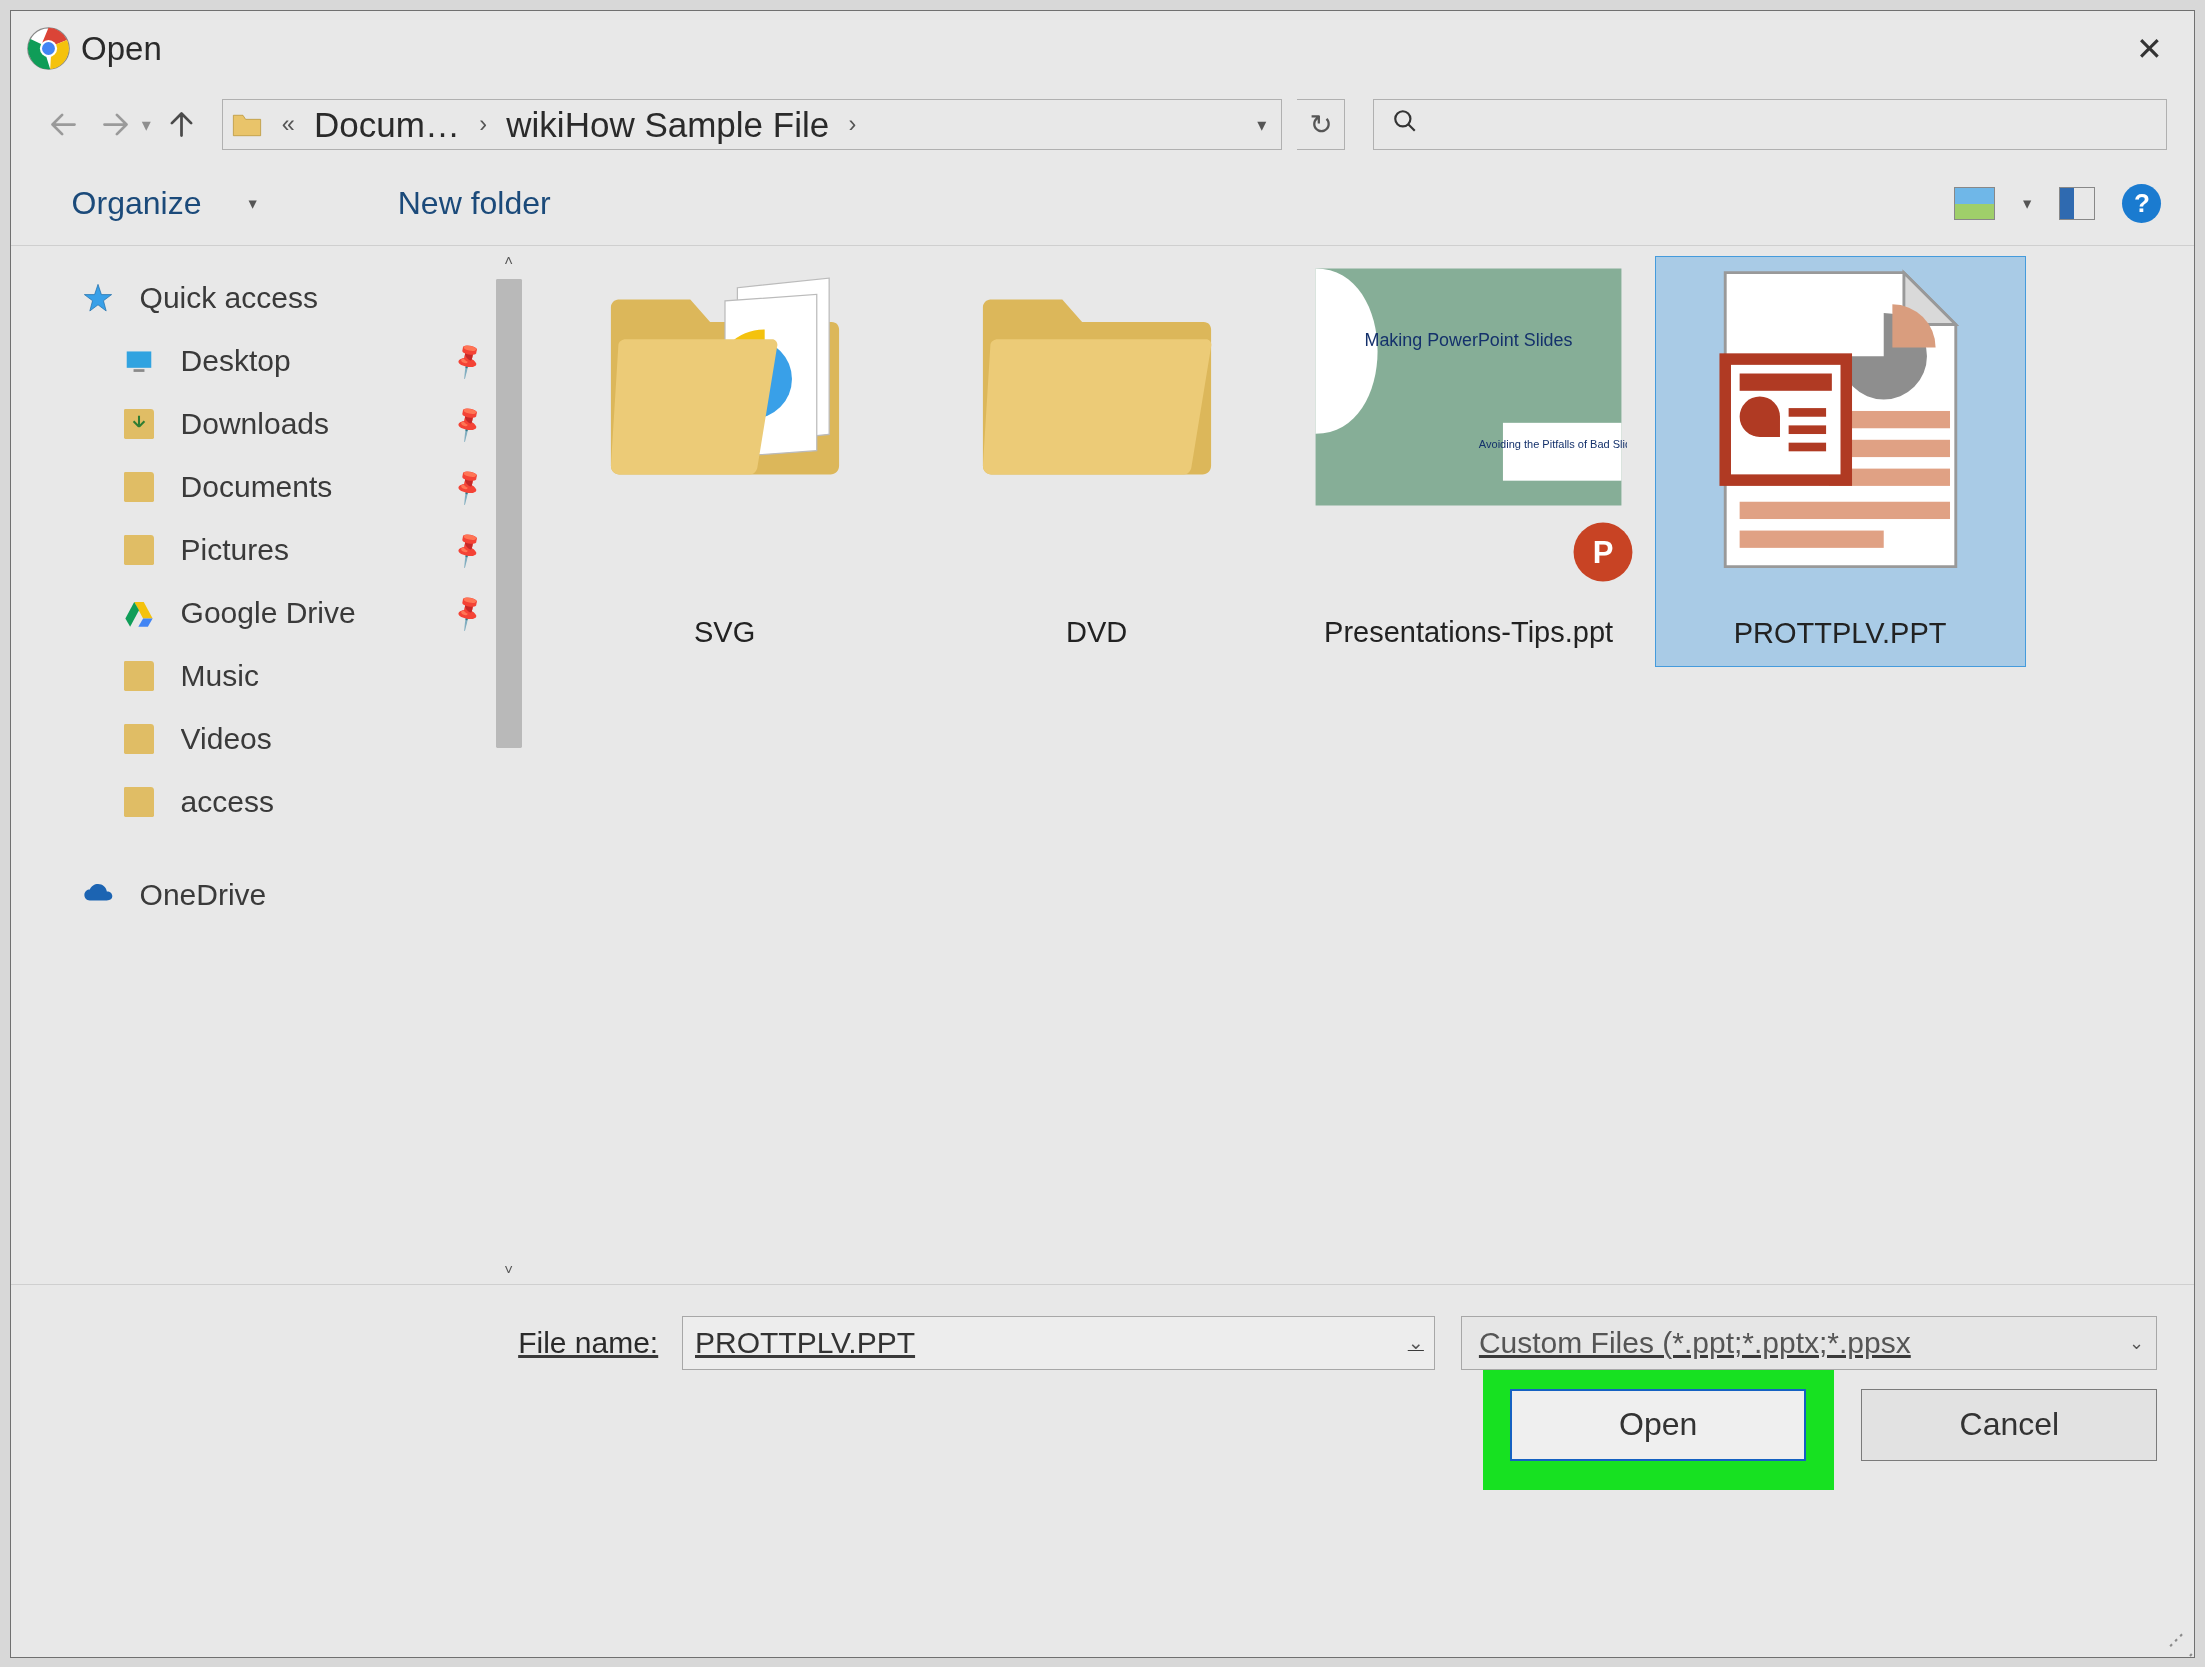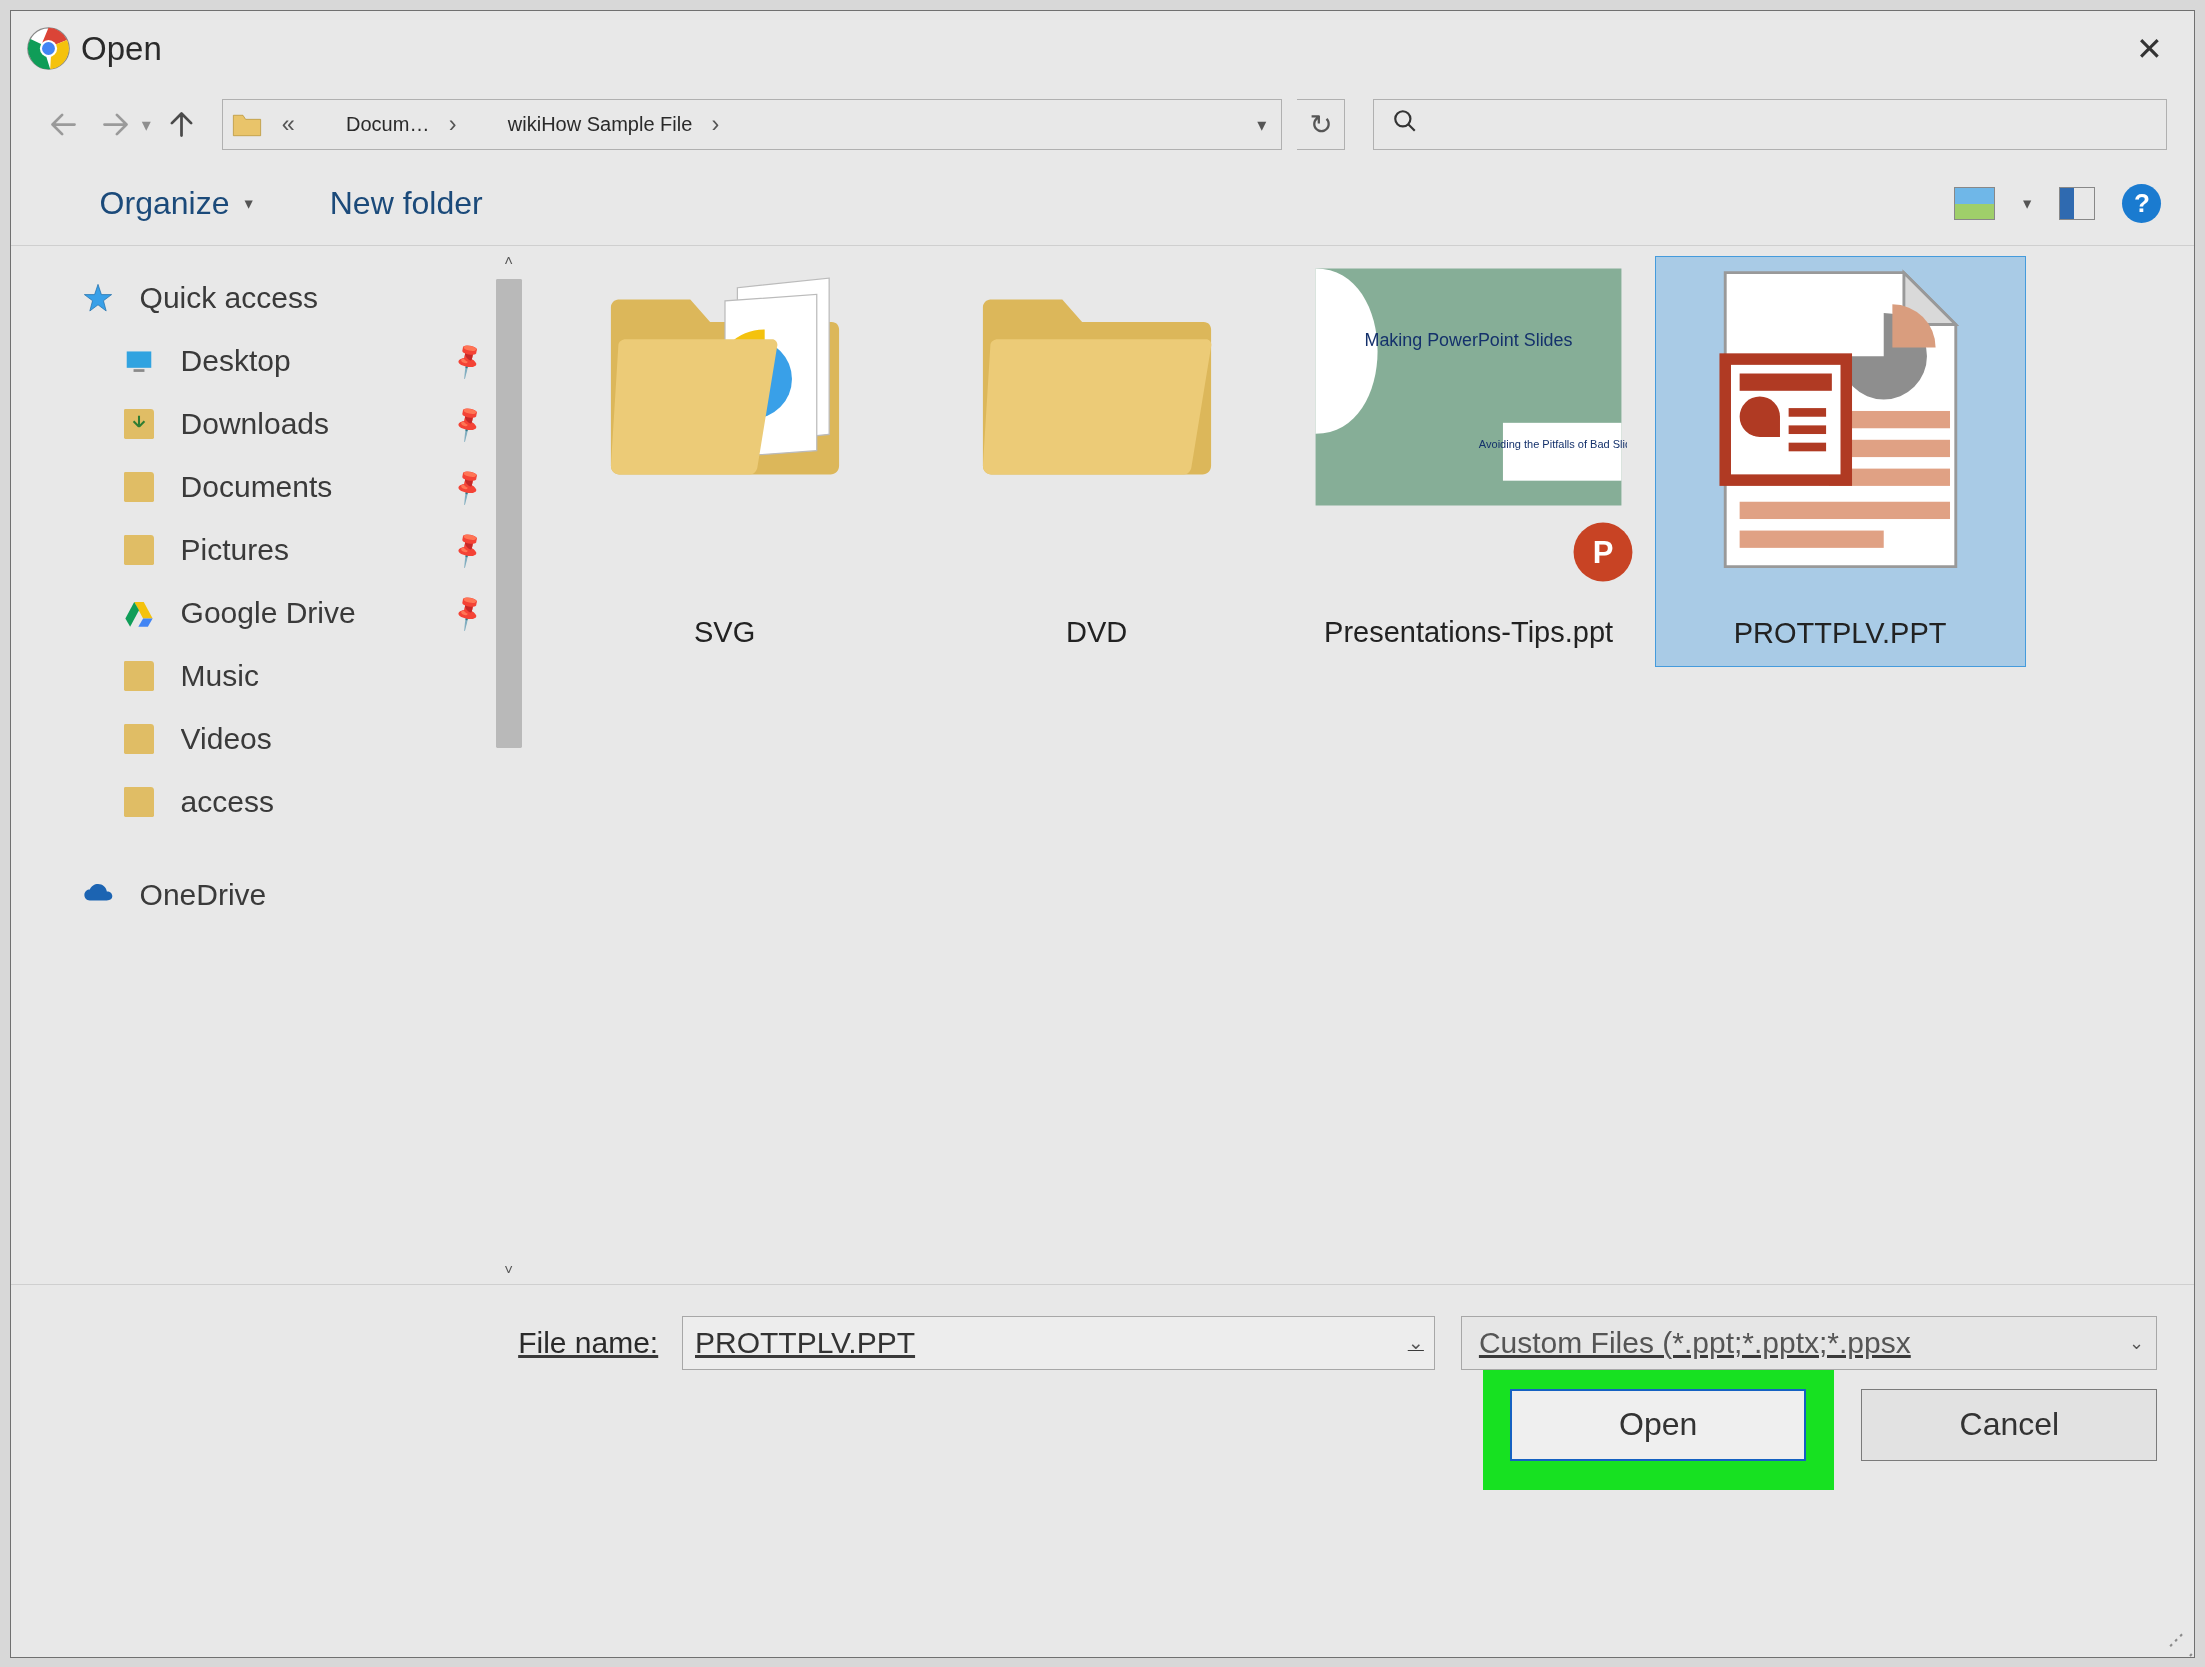--- a/index.html
+++ b/index.html
@@ -64,21 +64,21 @@
     border: 1.4px solid #b0b0b0;
     background: #e8e8e8;
     display: flex;
     align-items: center;
     padding: 0 9.6px 0 9.6px;
     gap: 5.5px;
     margin-left: 6.9px;
   }
   .bc-folder-icon { width: 30px; height: 27.6px; }
   .bc-sep { font-size: 23.4px; color: #555; padding: 0 13.8px; }
-  .bc-item { font-size: 20px; color: #2a2a2a; white-space: nowrap; margin-left: 32px; }
+  .bc-item { font-size: 35px; color: #2a2a2a; white-space: nowrap; }
   .bc-flex { flex: 1; }
   .bc-dd { font-size: 18px; color: #555; padding: 0 5.5px; }
   .refresh-cell {
     width: 48px; height: 51px;
     border-top: 1.4px solid #b0b0b0;
     border-right: 1.4px solid #b0b0b0;
     border-bottom: 1.4px solid #b0b0b0;
     display: flex; align-items: center; justify-content: center;
     font-size: 27.6px; color: #555;
   }
@@ -98,21 +98,22 @@
     color: #333;
     font-family: inherit;
   }
   .searchbar input::placeholder { color: #6c6c6c; }
   .search-icon { font-size: 27.6px; color: #333; padding-left: 6.9px; }
   
   .toolbar {
     height: 83px;
     border-bottom: 1.4px solid #cfcfcf;
     display: flex; align-items: center;
-    padding: 0 33px 0 89px;
+    padding: 0 33px 0 61px;
+    gap: 32px;
   }
   .toolbar .tb-item {
     font-size: 32px;
     color: #1b4a7a;
     margin-right: 15px;
     cursor: pointer;
   }
   .toolbar .sep { width: 77px; }
   .toolbar .tb-right { margin-left: auto; display: flex; align-items: center; gap: 27.6px; }
   .viewthumb {

